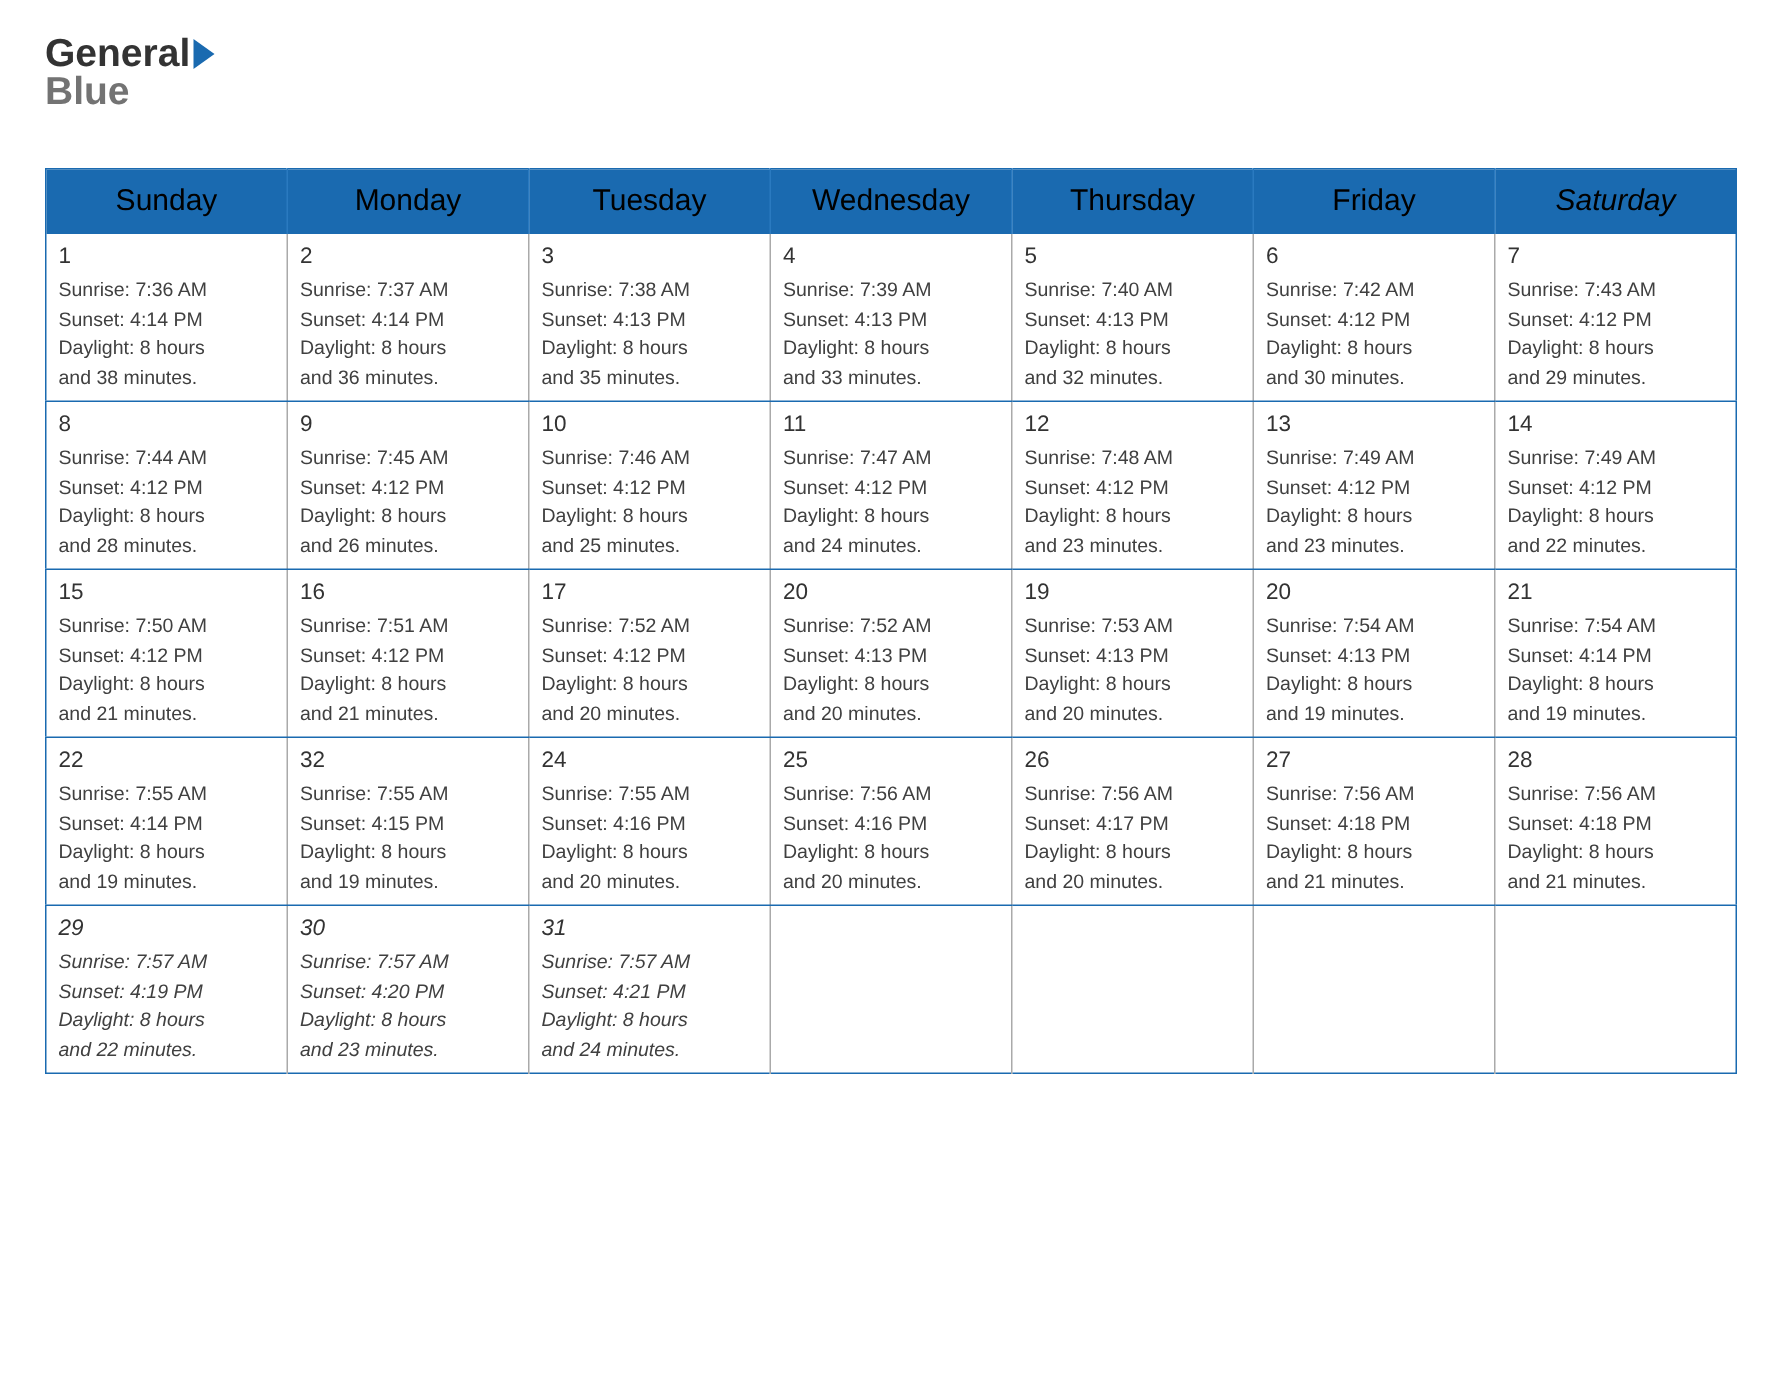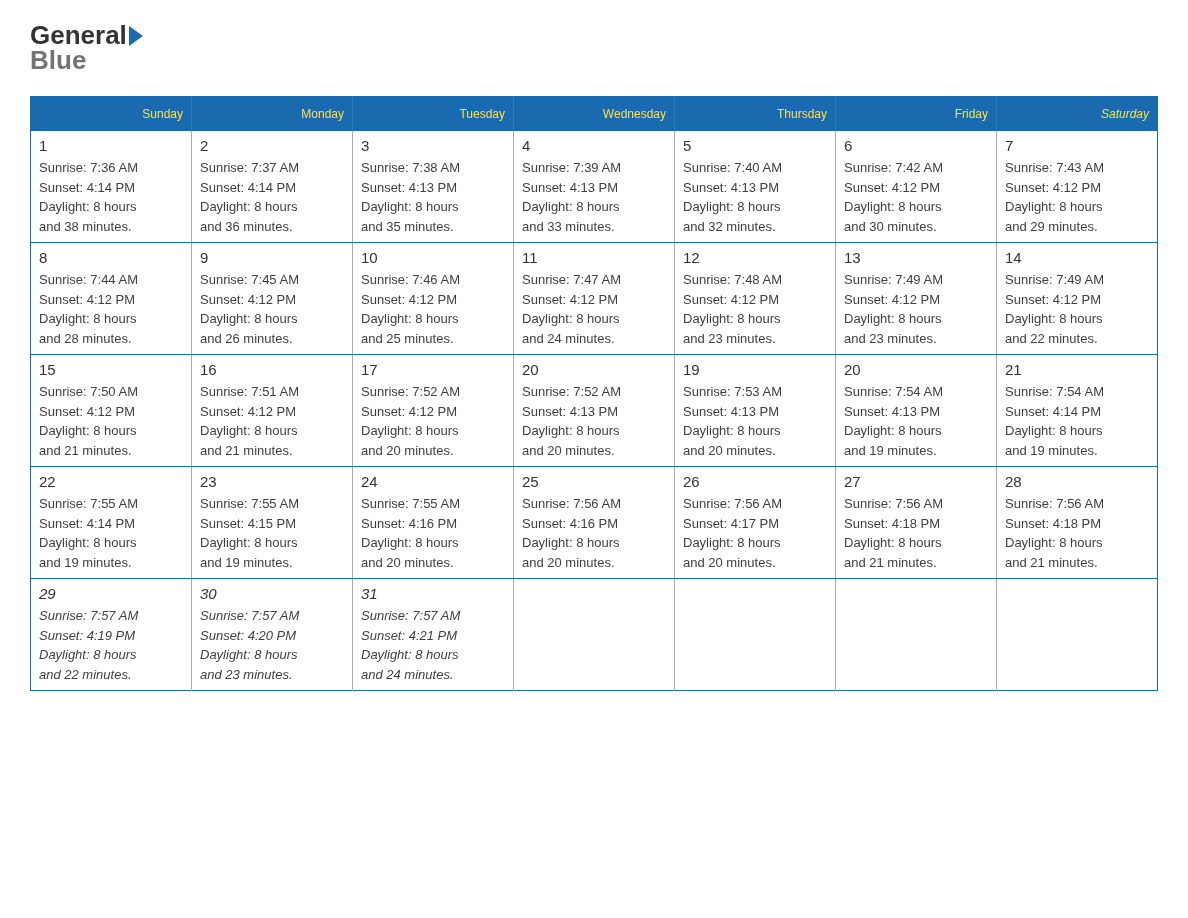--- a/index.html
+++ b/index.html
@@ -7,21 +7,21 @@
       font-family: Arial, sans-serif;
       background: #fff;
       width: 1188px;
       min-height: 918px;
       padding: 20px 30px;
     }
     .header {
       display: flex;
       justify-content: space-between;
       align-items: flex-start;
-      margin-bottom: 20px;
+      margin-bottom: 36px;
     }
     .logo {
       display: flex;
       flex-direction: column;
       align-items: flex-start;
     }
     .logo-text {
       display: flex;
       align-items: center;
       font-size: 26px;
@@ -57,25 +57,25 @@
       color: #555;
       margin-top: 4px;
     }
     .calendar {
       width: 100%;
       border-collapse: collapse;
       border: 1px solid #1a6ab0;
     }
     .calendar th {
       background-color: #1a6ab0;
-      color: #fde047;
-      font-size: 12px;
+      color: #000000;
+      font-size: 20px;
       font-weight: normal;
       padding: 10px 8px;
-      text-align: right;
+      text-align: center;
       border-right: 1px solid #2a7ac0;
     }
     .calendar th:last-child { border-right: none; font-style: italic; }
     .calendar td {
       vertical-align: top;
       padding: 6px 8px;
       border-right: 1px solid #aaa;
       border-bottom: 1px solid #1a6ab0;
       width: 14.28%;
       min-height: 100px;
@@ -328,21 +328,21 @@
         <td>
         <span class="day-number">22</span>
         <div class="day-info">
           Sunrise: 7:55 AM<br>
           Sunset: 4:14 PM<br>
           Daylight: 8 hours<br>
           and 19 minutes.
         </div>
       </td>
         <td>
-        <span class="day-number">23</span>
+        <span class="day-number">32</span>
         <div class="day-info">
           Sunrise: 7:55 AM<br>
           Sunset: 4:15 PM<br>
           Daylight: 8 hours<br>
           and 19 minutes.
         </div>
       </td>
         <td>
         <span class="day-number">24</span>
         <div class="day-info">

